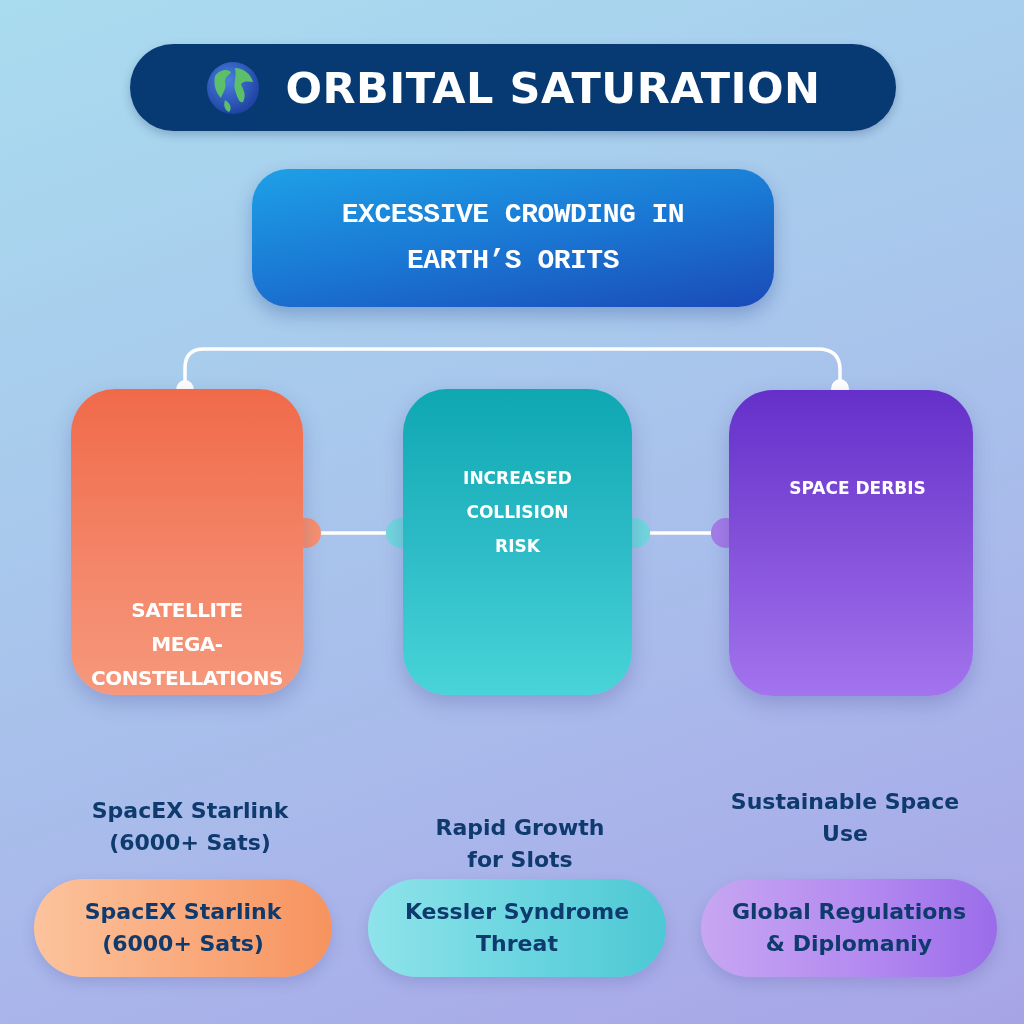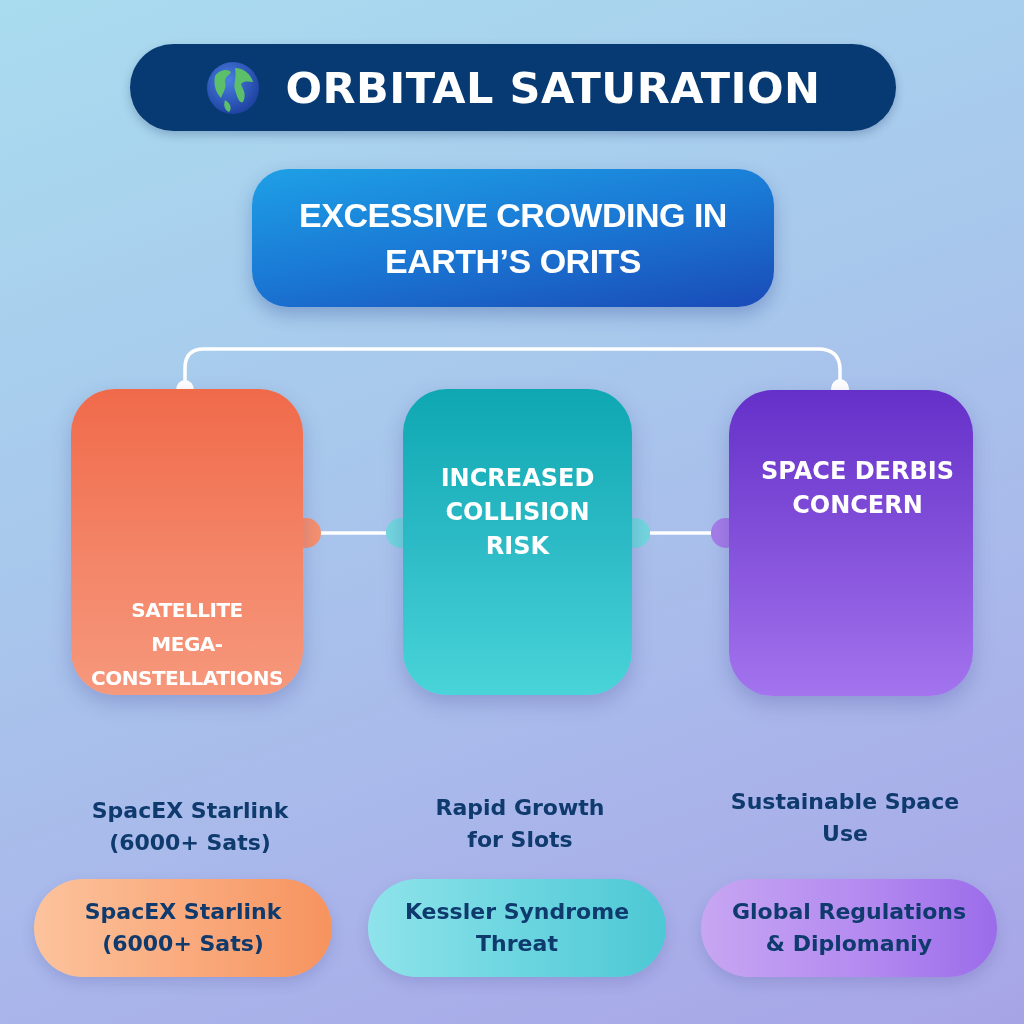--- a/index.html
+++ b/index.html
@@ -20,32 +20,32 @@
       font-family: "DejaVu Sans", sans-serif;
     }
     .main-box {
       position: absolute; left: 252px; top: 169px; width: 522px; height: 138px;
       border-radius: 36px;
       background: linear-gradient(170deg, #1ea0e6 0%, #1a78d4 50%, #1a4bb8 100%);
       box-shadow: 0 8px 18px rgba(30,60,140,0.3);
       display: flex; align-items: center; justify-content: center; text-align: center;
     }
     .main-box .main-text {
-      color: #fff; font-size: 34px; font-weight: bold; line-height: 46px;
-      font-family: Liberation Sans, sans-serif; letter-spacing: -0.5px;
+      color: #fff; font-size: 28px; font-weight: bold; line-height: 46px;
+      font-family: Liberation Mono, monospace; letter-spacing: -0.5px;
     }
     svg.connectors { position: absolute; left: 0; top: 0; width: 1024px; height: 1024px; pointer-events: none; }
     .card {
       position: absolute; top: 389px; height: 306px; border-radius: 44px;
       display: flex; align-items: center; justify-content: center; text-align: center;
       box-shadow: 0 8px 20px rgba(60,60,140,0.25);
     }
     .card .card-text {
       color: #fff; font-weight: bold; font-family: "DejaVu Sans", sans-serif;
-      font-size: 24px; line-height: 34px; margin-top: -60px;
+      font-size: 17px; line-height: 34px; margin-top: -60px;
     }
     .card-1 { left: 71px; width: 232px; background: linear-gradient(180deg, #f06a4a 0%, #f4876a 60%, #f6987c 100%); align-items: flex-end; }
     .card-1 .card-text { font-size: 20px; letter-spacing: -0.5px; }
     .card-2 { left: 403px; width: 229px; background: linear-gradient(180deg, #0ea7b2 0%, #2fbdc8 55%, #48d4d8 100%); }
     .card-3 { left: 729px; width: 231px; background: linear-gradient(180deg, #6430c9 0%, #8a57de 60%, #a374ee 100%); top: 390px; padding-left: 13px; }
     .card-3 .card-text { margin-top: -110px; }
     .nub { position: absolute; width: 30px; height: 30px; border-radius: 50%; }
     .sub-label {
       position: absolute; color: #0f3a6e; font-weight: bold; font-size: 22px;
       line-height: 32px; text-align: center; font-family: "DejaVu Sans", sans-serif;
@@ -111,29 +111,28 @@
 <div class="card card-2">
   <div class="card-text">
     <div>INCREASED</div>
     <div>COLLISION</div>
     <div>RISK</div>
   </div>
 </div>
 <div class="card card-3">
   <div class="card-text">
     <div>SPACE DERBIS</div>
-    <div>CONCERN</div>
   </div>
 </div>
 
 <div class="sub-label" style="left:70px;top:795px;width:240px;">
   <div>SpacEX Starlink</div>
   <div>(6000+ Sats)</div>
 </div>
-<div class="sub-label" style="left:400px;top:792px;width:240px;">
+<div class="sub-label" style="left:400px;top:812px;width:240px;">
   <div>Rapid Growth</div>
   <div>for Slots</div>
 </div>
 <div class="sub-label" style="left:720px;top:786px;width:250px;">
   <div>Sustainable Space</div>
   <div>Use</div>
 </div>
 
 <div class="pill pill-1">
   <div class="pill-text">

